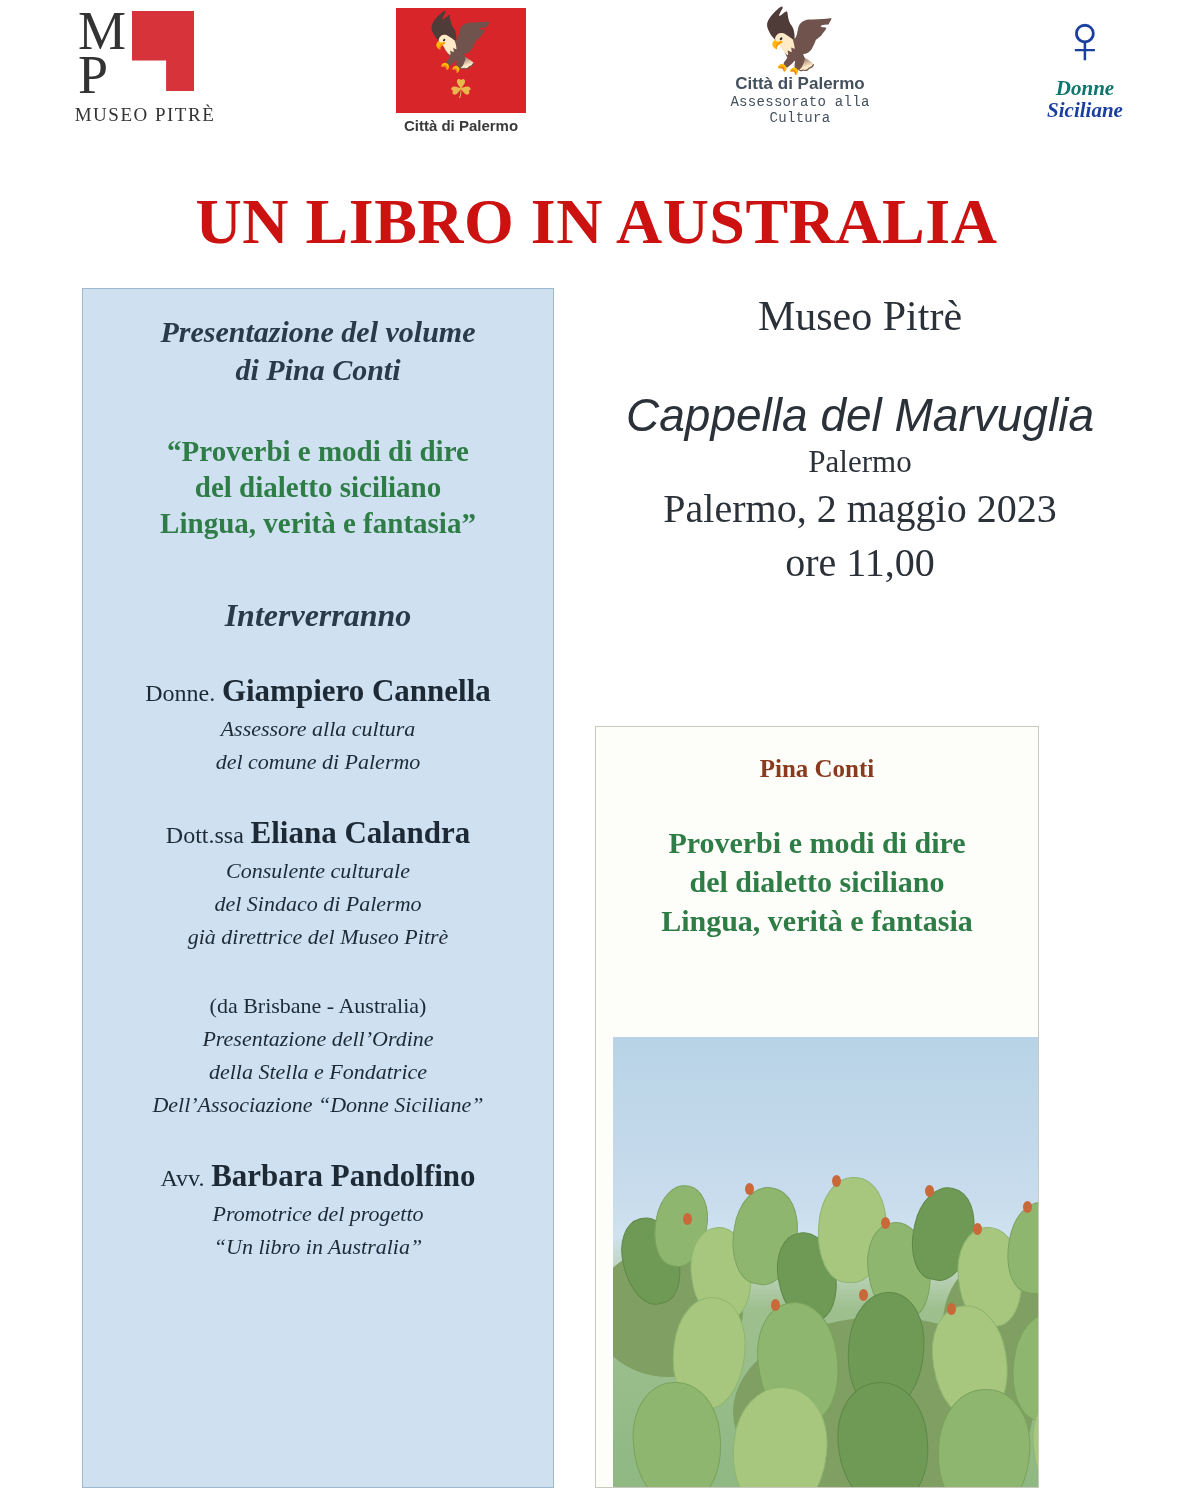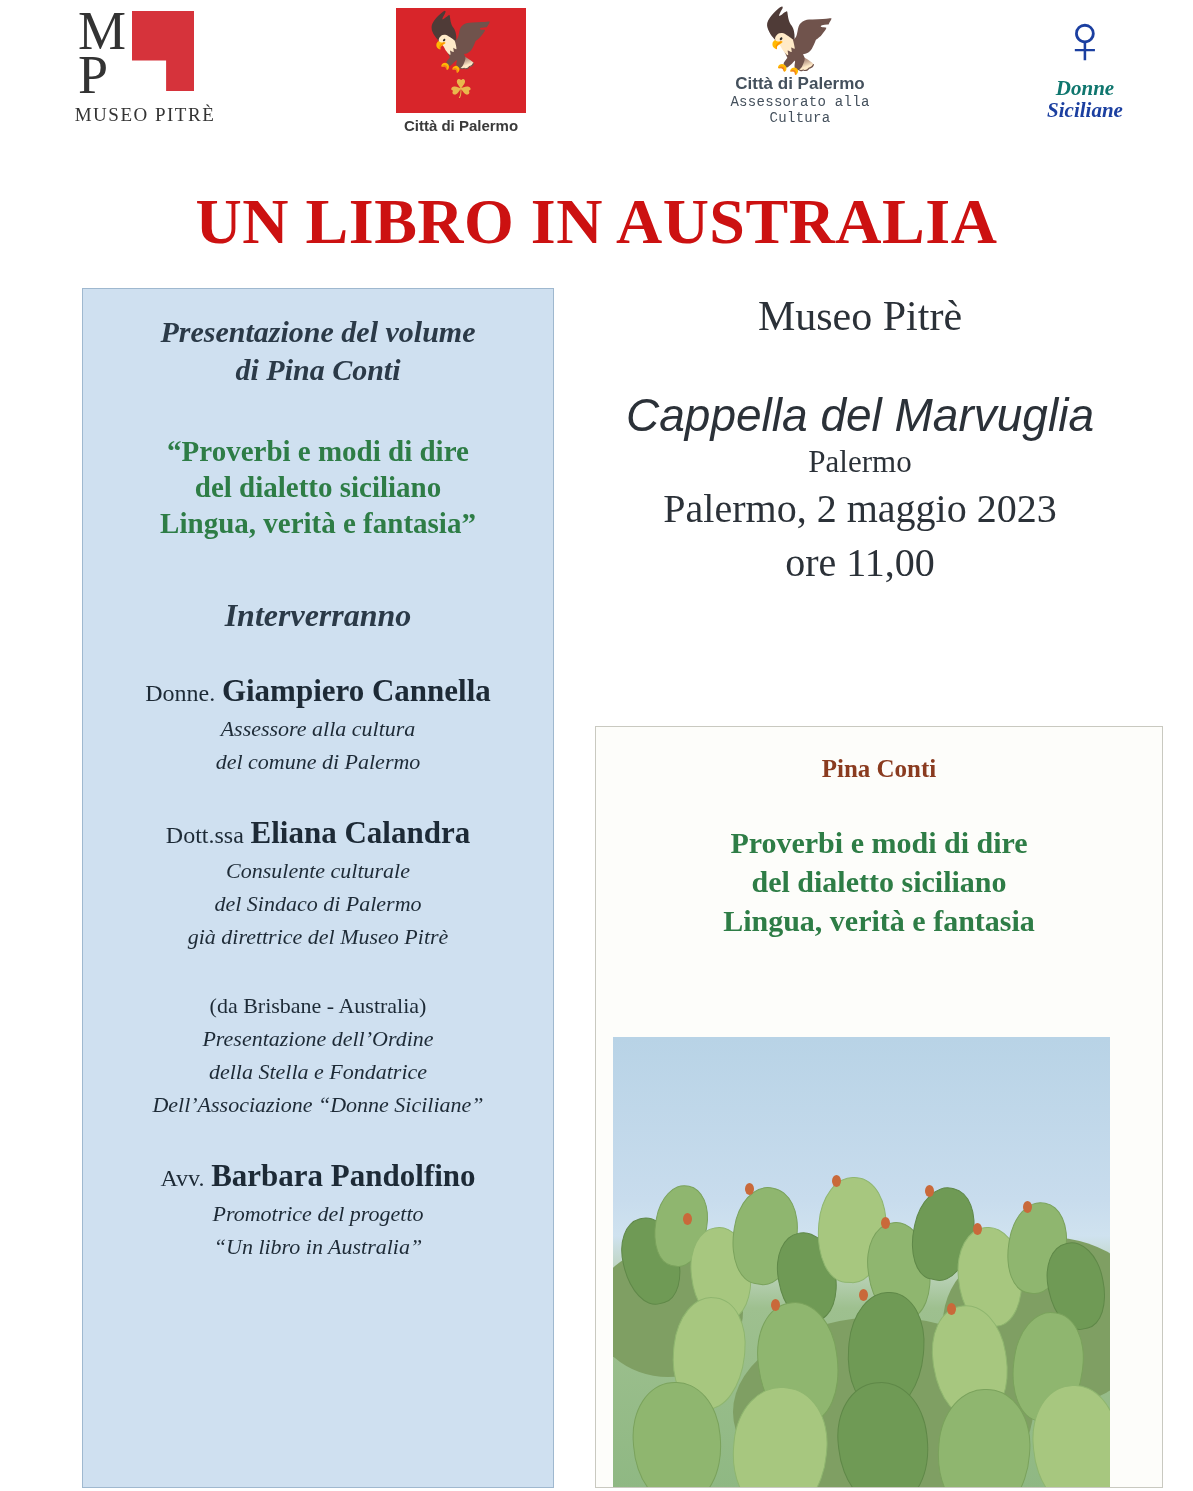--- a/index.html
+++ b/index.html
@@ -251,21 +251,21 @@
     font-size: 40px;
     line-height: 54px;
     color: #2b3138;
   }
 
   
   .book-cover {
     position: absolute;
     left: 595px;
     top: 726px;
-    width: 568px;
+    width: 444px;
     height: 762px;
     background: #fdfdfa;
     border: 1px solid #c9c9c0;
     box-sizing: border-box;
     text-align: center;
     overflow: hidden;
   }
   .bc-author {
     margin-top: 28px;
     font-family: "Liberation Serif", serif;

